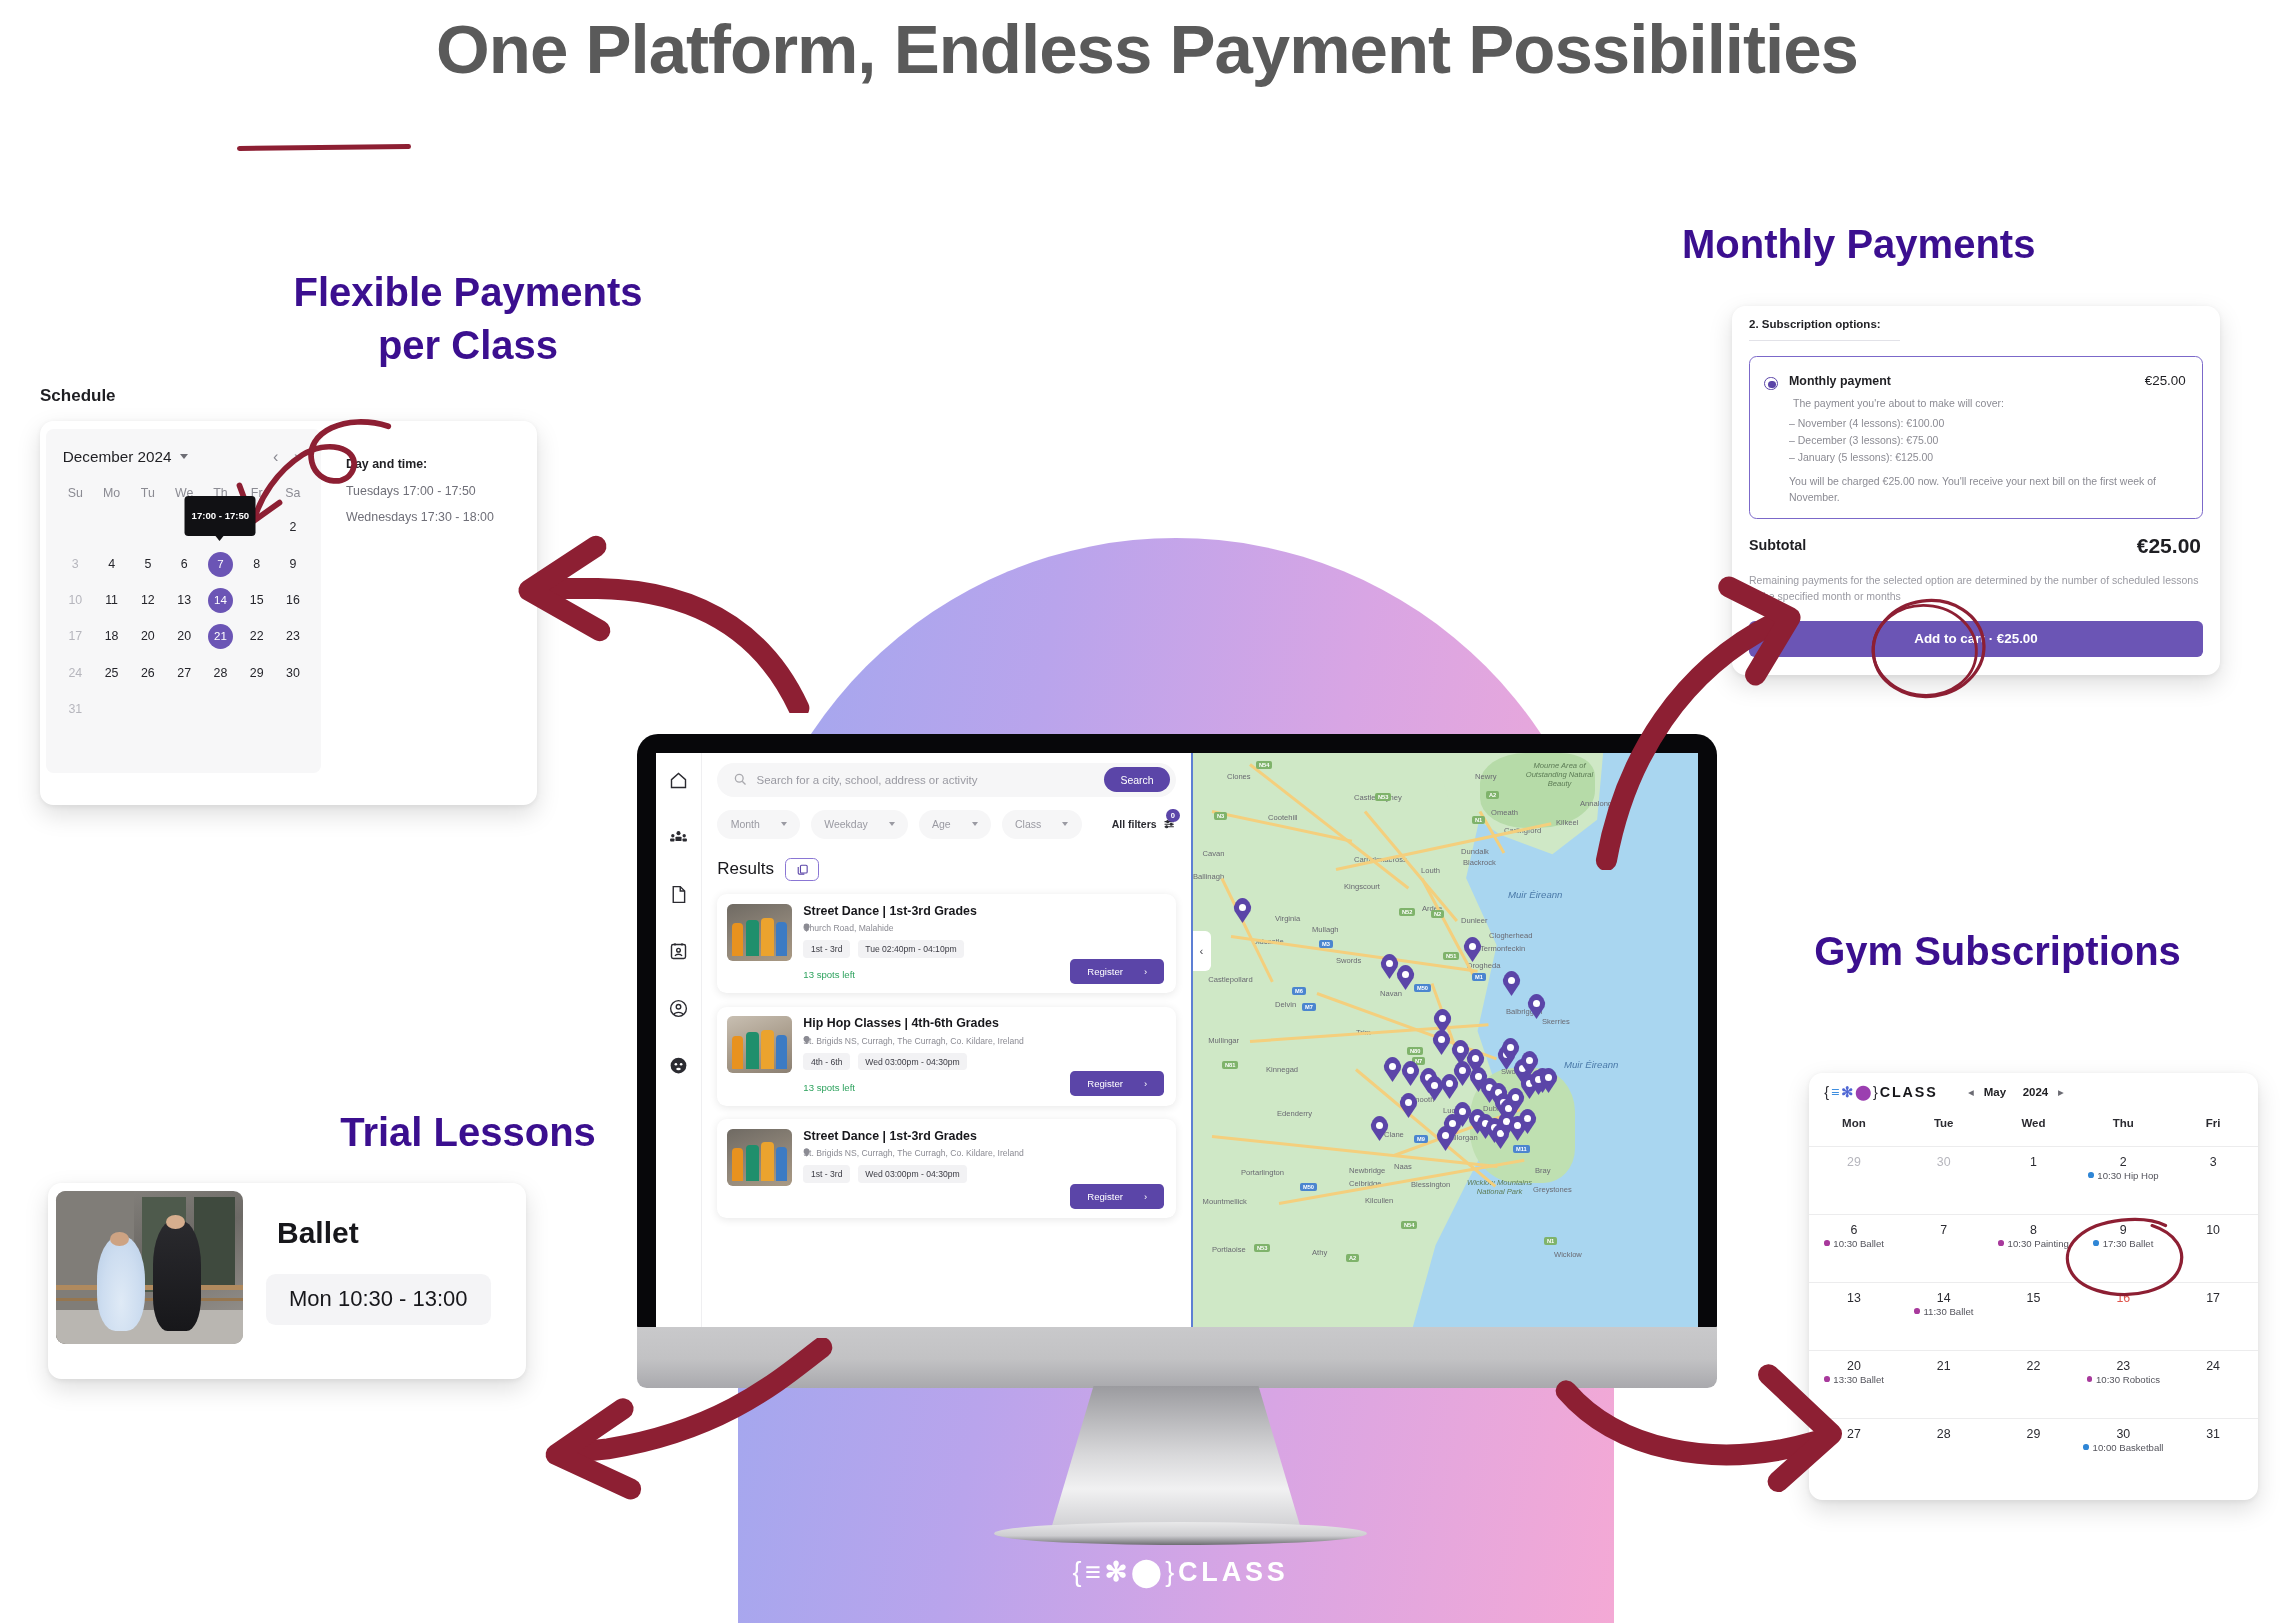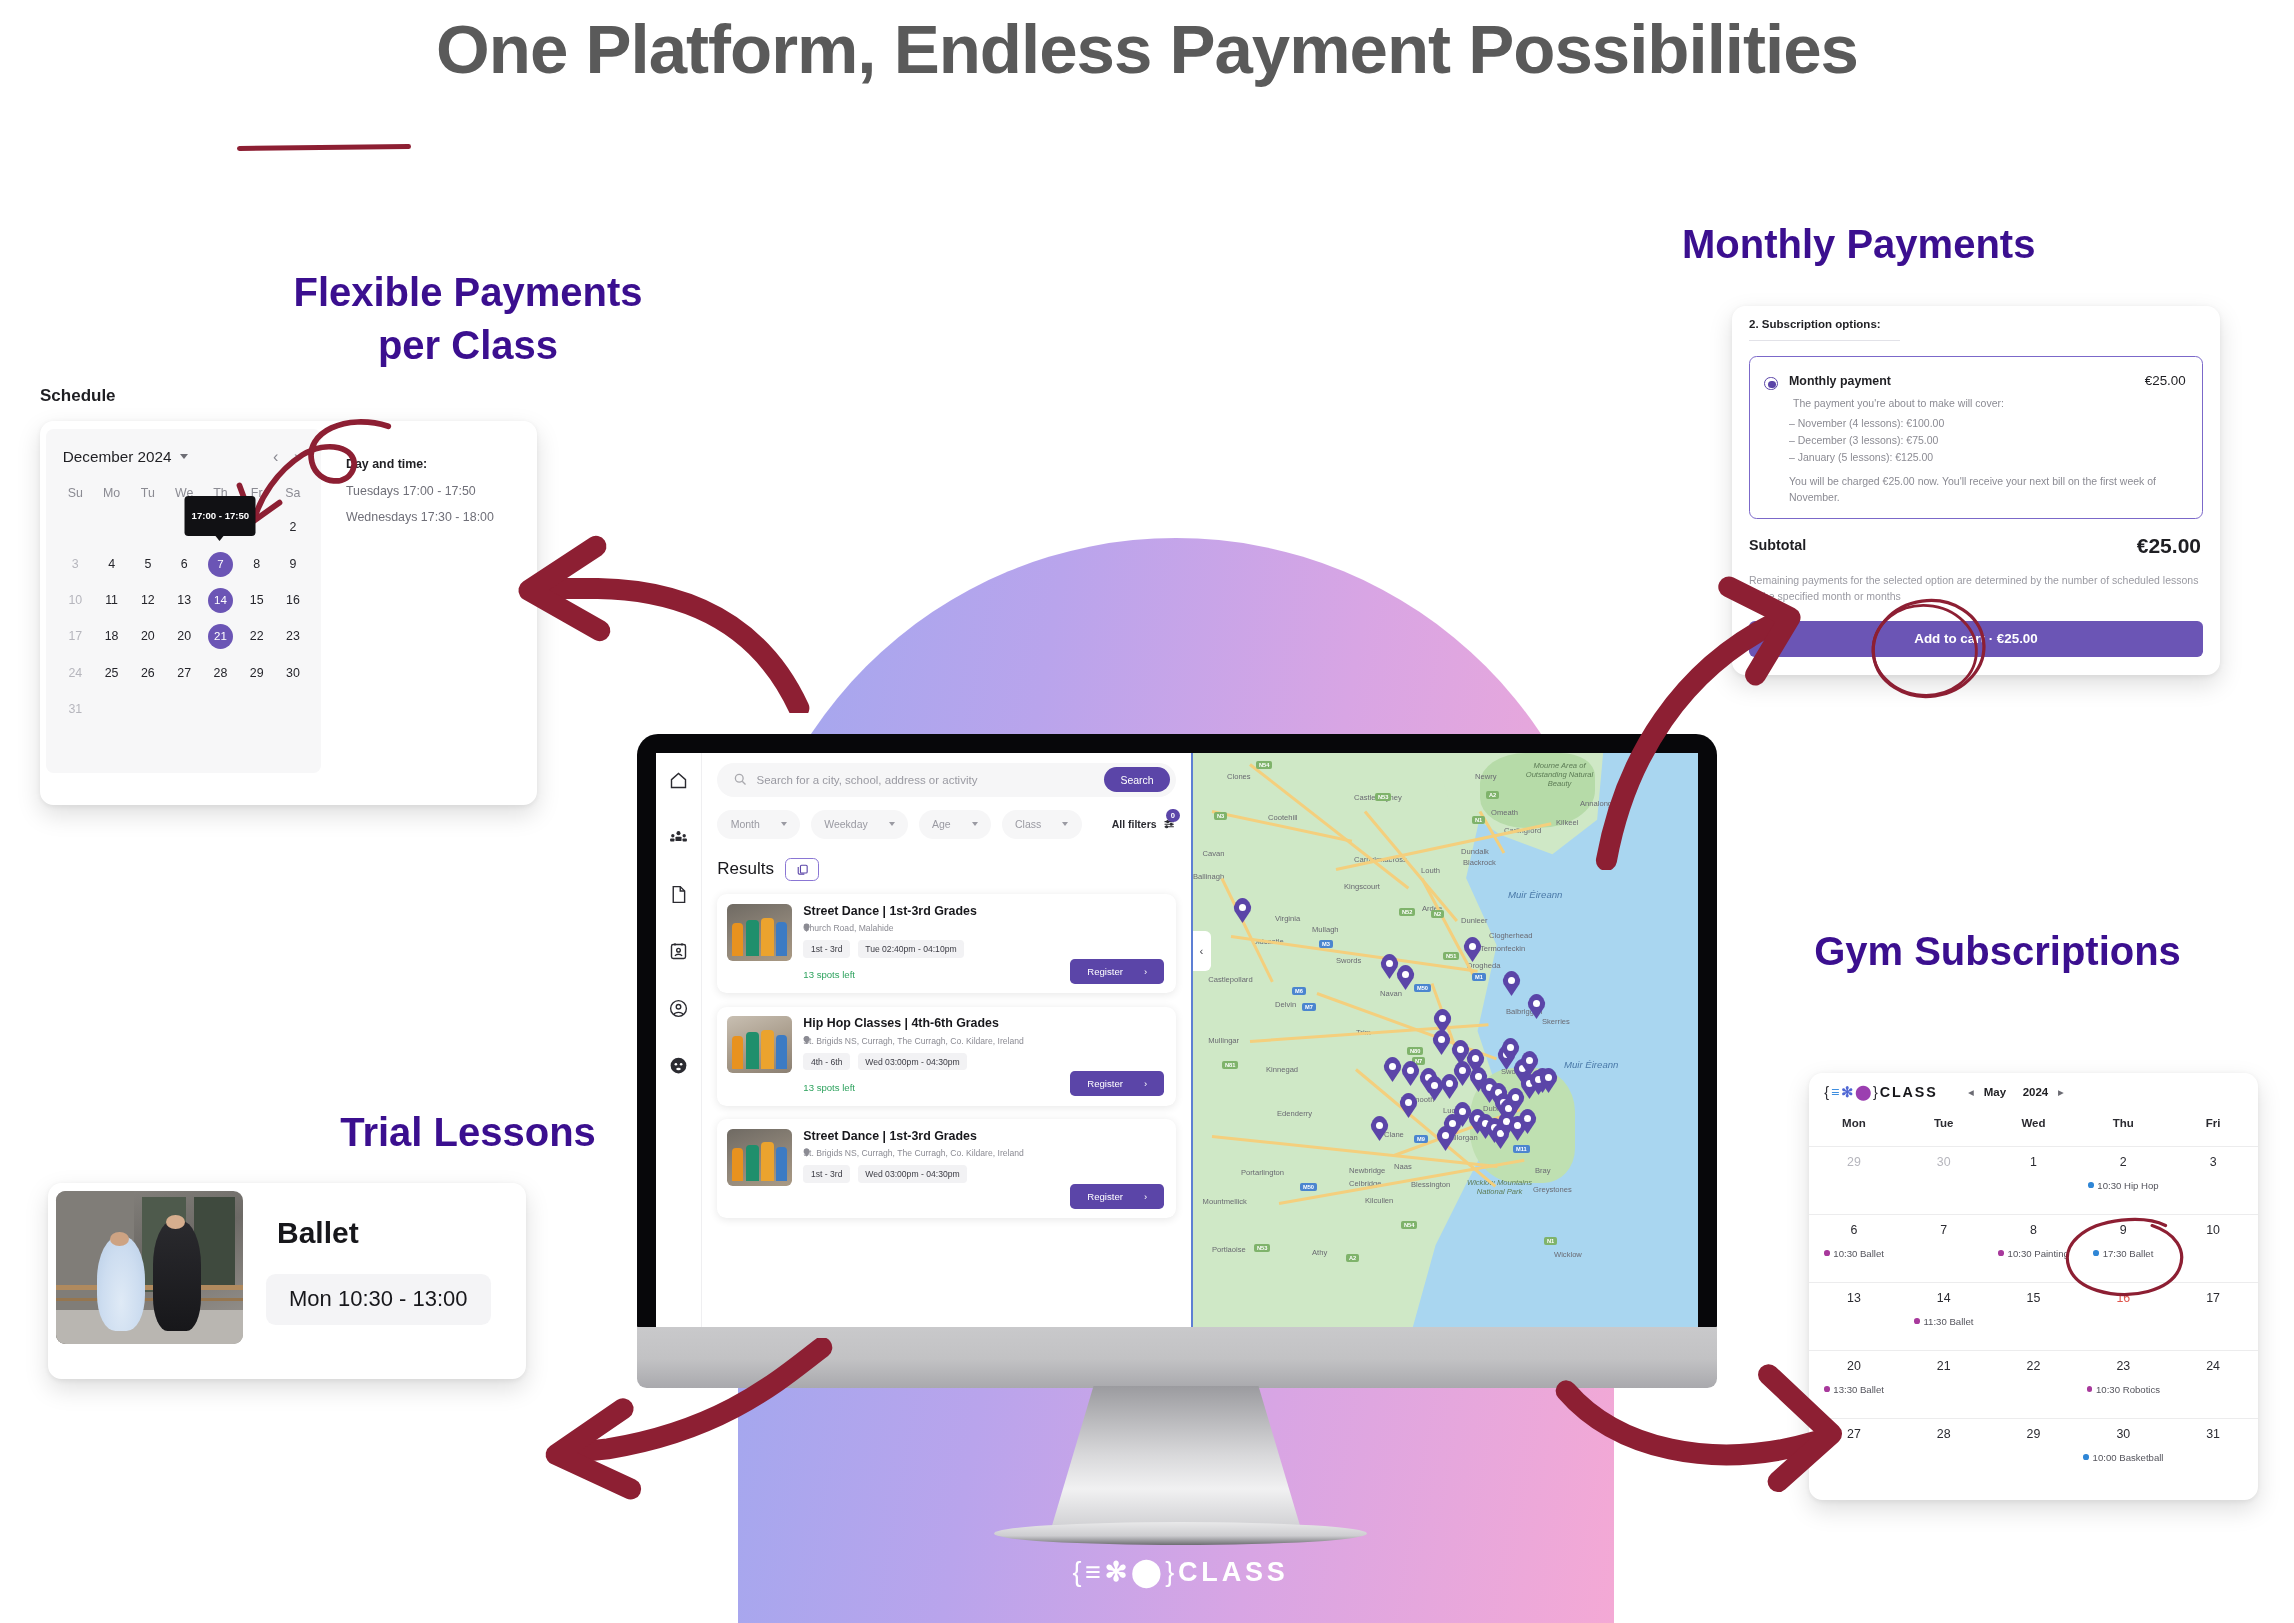--- a/index.html
+++ b/index.html
@@ -173,21 +173,21 @@
   .gc-body { position: absolute; left: 0; top: 73px; right: 0; bottom: 9.6px; }
   .gc-row {
     display: grid; grid-template-columns: repeat(5, 1fr);
     border-top: 1px solid #ececed; height: 68px;
   }
   .gc-cell { position: relative; text-align: center; padding-top: 7.6px; }
   .gc-num  { font-size: 12.4px; color: #2b2b31; }
   .gc-num.muted { color: #b6b6bd; }
   .gc-num.red   { color: #e0564e; }
   .gc-ev {
-    font-size: 9.6px; color: #55555d; margin-top: 11px; white-space: nowrap;
+    font-size: 9.6px; color: #55555d; margin-top: 1px; white-space: nowrap;
   }
   .gc-ev .dot { display:inline-block; width:5.7px; height:5.7px; border-radius:50%; margin-right:3.8px; vertical-align: 1px; }
   .dot-blue { background: #2f86d6; }
   .dot-pur  { background: #a8399c; }
 
   
   #gradient-arc {
     position: absolute; left: 738px; top: 538px; width: 876px; height: 876px;
     border-radius: 50%;
     background: linear-gradient(100deg, #9fa8ef 0%, #b9a4ec 32%, #d8a5e4 62%, #f4a9d5 100%);

